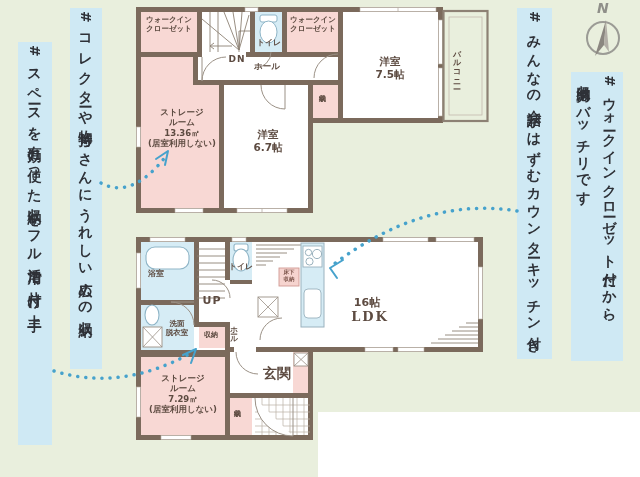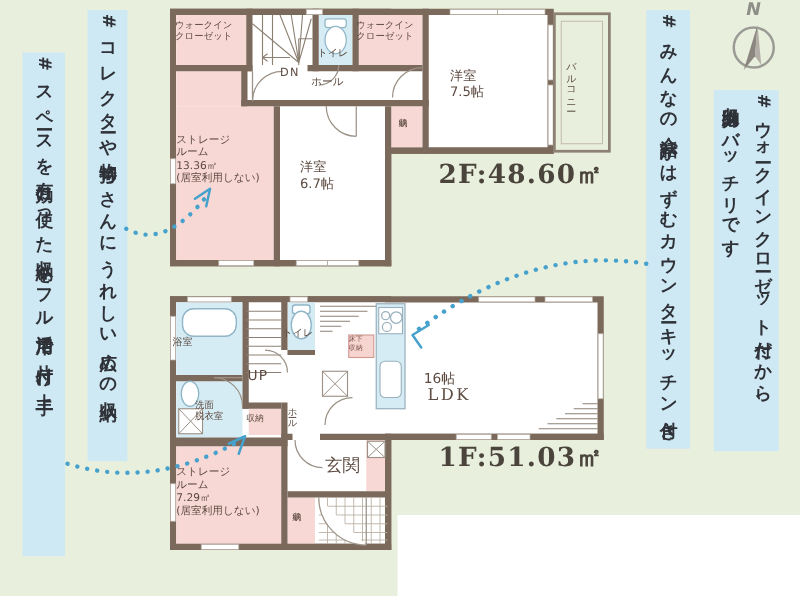--- a/index.html
+++ b/index.html
@@ -3,21 +3,21 @@
 <meta charset="utf-8">
 <style>
   html,body{margin:0;padding:0;}
   #stage{position:relative;width:640px;height:477px;background:#e9efdd;overflow:hidden;
          font-family:"DejaVu Sans","Liberation Sans",sans-serif;}
   .white-corner{position:absolute;left:318px;top:412px;width:322px;height:65px;background:#ffffff;}
   .strip{position:absolute;background:#cfe9f4;display:flex;justify-content:center;}
   .strip span{writing-mode:vertical-rl;text-orientation:mixed;color:#2e3137;font-weight:bold;
               font-size:14px;letter-spacing:2.4px;white-space:pre-line;}
   .plan{position:absolute;}
-  .lbl{position:absolute;color:#5d4b41;font-weight:normal;
+  .lbl{position:absolute;color:#5d4b41;font-weight:bold;text-align:center;
        white-space:pre-line;line-height:1.22;}
   .lbl.v{writing-mode:vertical-rl;text-orientation:mixed;line-height:1;}
   .area-label{position:absolute;color:#4a443c;font-family:"DejaVu Serif","Liberation Serif",serif;
        font-weight:bold;font-size:21px;text-align:right;letter-spacing:1px;}
   .compass{position:absolute;left:573px;top:0px;width:64px;height:72px;}
   .compass .n{position:absolute;left:24px;top:0px;color:#8f8f89;font-size:14px;font-style:italic;font-weight:bold;}
   svg{display:block;}
 </style>
 </head>
 <body>
@@ -244,40 +244,38 @@
   <div class="lbl" style="left:141px;top:107px;width:82px;font-size:8.5px;">ストレージ
 ルーム
 13.36㎡
 (居室利用しない)</div>
   <div class="lbl" style="left:240px;top:128px;width:56px;font-size:10.5px;">洋室
 6.7帖</div>
   <div class="lbl v" style="left:318px;top:89px;font-size:7px;">収納</div>
   <div class="lbl" style="left:360px;top:55px;width:60px;font-size:10.5px;">洋室
 7.5帖</div>
   <div class="lbl v" style="left:452px;top:44px;font-size:8px;letter-spacing:1px;">バルコニー</div>
-  <div class="area-label" style="left:320px;top:125px;width:163px;">2F:48.60㎡</div>
 
   <div class="lbl" style="left:138px;top:269px;width:36px;font-size:8px;">浴室</div>
   <div class="lbl" style="left:198px;top:294px;width:28px;font-size:11px;letter-spacing:1px;">UP</div>
   <div class="lbl" style="left:226px;top:262px;width:30px;font-size:8px;">トイレ</div>
   <div class="lbl" style="left:156px;top:319px;width:42px;font-size:7.5px;">洗面
 脱衣室</div>
   <div class="lbl" style="left:197px;top:331px;width:28px;font-size:7px;">収納</div>
   <div class="lbl v" style="left:230px;top:321px;font-size:7.5px;">ホール</div>
   <div class="lbl" style="left:141px;top:373px;width:84px;font-size:8.5px;">ストレージ
 ルーム
 7.29㎡
 (居室利用しない)</div>
   <div class="lbl v" style="left:233px;top:404px;font-size:7px;">収納</div>
   <div class="lbl" style="left:260px;top:365px;width:34px;font-size:14px;">玄関</div>
   <div class="lbl" style="left:279px;top:269px;width:20px;font-size:5.5px;line-height:1.3;color:#7a5248;">床下
 収納</div>
   <div class="lbl" style="left:342px;top:281px;width:56px;font-size:13px;letter-spacing:2px;font-family:'DejaVu Serif','Liberation Serif',serif;margin-top:28px;">LDK</div>
   <div class="lbl" style="left:339px;top:296px;width:56px;font-size:11px;">16帖</div>
-  <div class="area-label" style="left:320px;top:352px;width:163px;">1F:51.03㎡</div>
 
   <svg style="position:absolute;left:0;top:0;pointer-events:none;" width="640" height="477">
     <g stroke="#46a2cc" fill="none">
       <path d="M 101,183 Q 132,200 166,156" stroke-width="3.5" stroke-linecap="round" stroke-dasharray="0.1 8"></path>
       <path d="M 54,371 Q 122,392 193,352" stroke-width="3.5" stroke-linecap="round" stroke-dasharray="0.1 8"></path>
       <path d="M 517,211 Q 425,196 334,264" stroke-width="3.5" stroke-linecap="round" stroke-dasharray="0.1 8"></path>
       <g stroke-width="2" stroke-linecap="round">
         <path d="M 168,151 L 156,159 M 168,151 L 165,165"></path>
         <path d="M 196,349 L 183,355 M 196,349 L 191,363"></path>
         <path d="M 330,268 L 343,260 M 330,268 L 337,278"></path>

